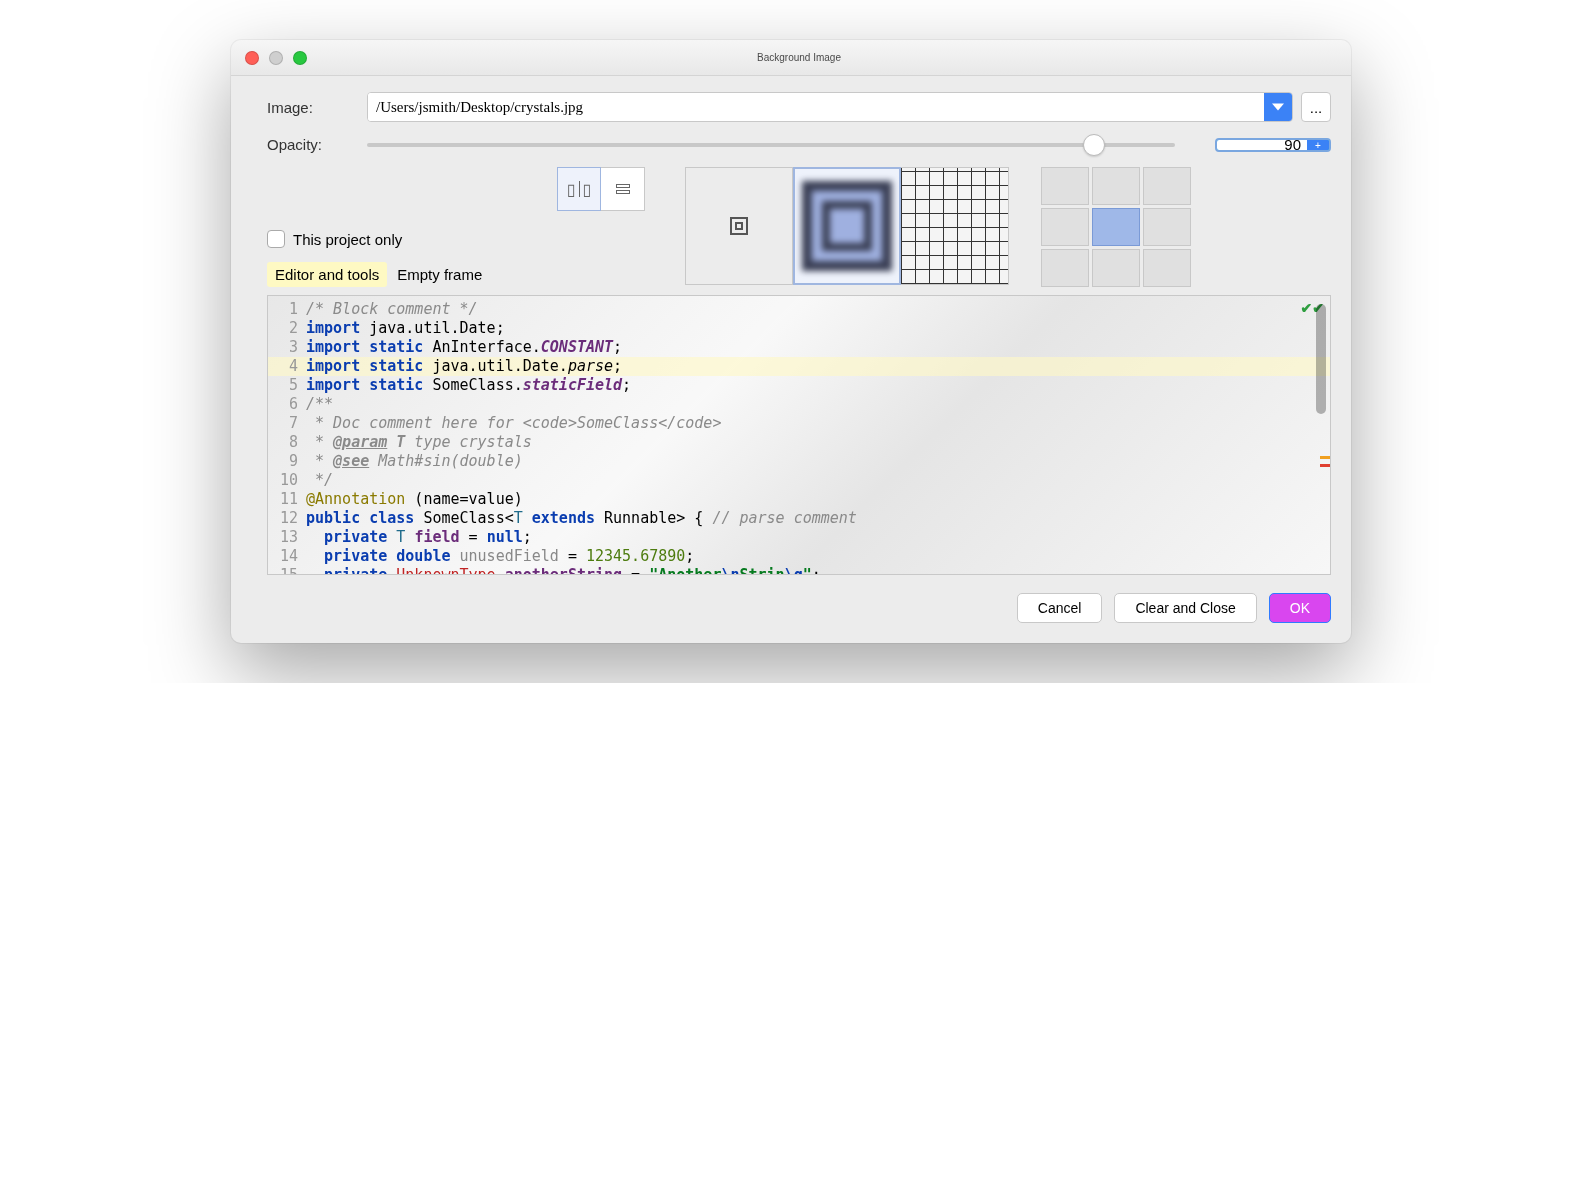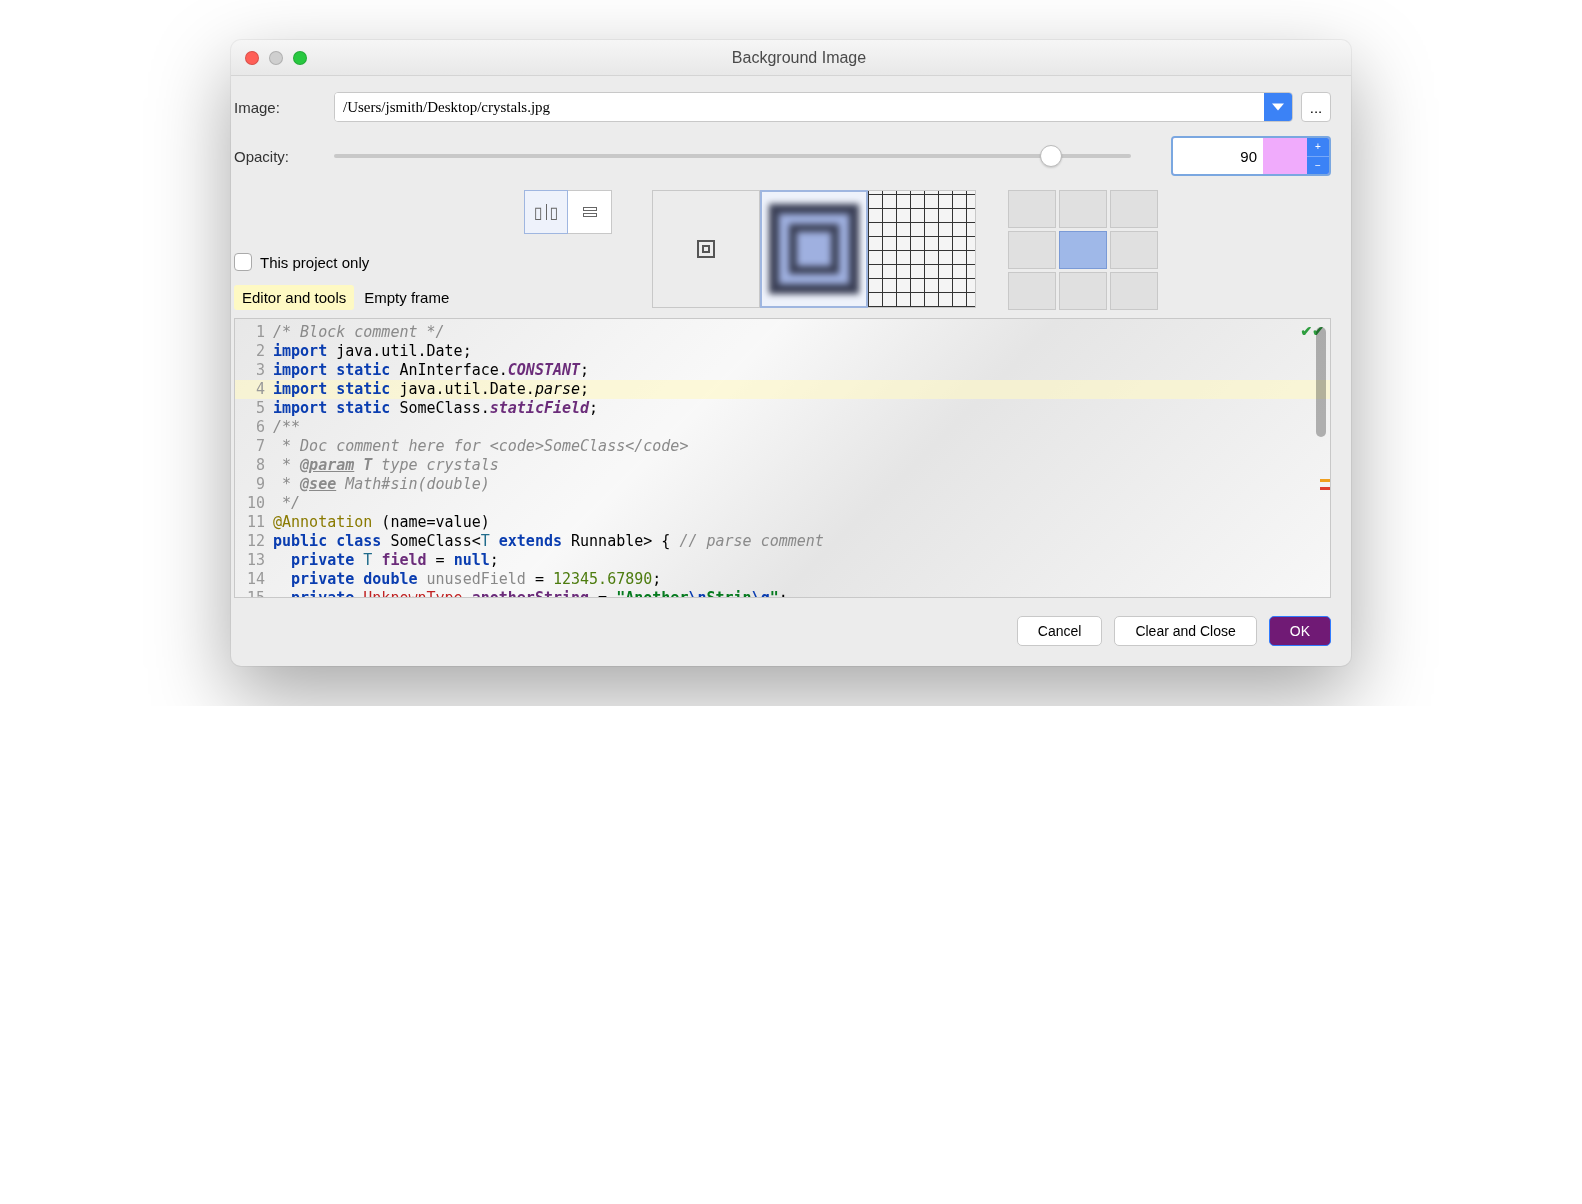--- a/index.html
+++ b/index.html
@@ -2,33 +2,33 @@
 <html><head>
 <meta charset="utf-8">
 <style>
 * { box-sizing: border-box; margin: 0; padding: 0; }
 body { font-family: -apple-system, "Helvetica Neue", Arial, sans-serif; background: #fff; display: flex; align-items: flex-start; justify-content: center; padding: 40px; }
 .window { width: 1120px; background: #ececec; border-radius: 10px; box-shadow: 0 30px 80px rgba(0,0,0,0.35), 0 0 0 1px rgba(0,0,0,0.05); overflow: hidden; }
 .titlebar { height: 36px; display: flex; align-items: center; position: relative; border-bottom: 1px solid #d4d4d4; background: linear-gradient(#f6f6f6,#e8e8e8); }
 .traffic { display: flex; gap: 10px; padding-left: 14px; }
 .dot { width: 14px; height: 14px; border-radius: 50%; border: 0.5px solid rgba(0,0,0,0.15); }
 .dot.red { background: #ff5f57; } .dot.yellow { background: #cfcfcf; } .dot.green { background: #28c840; }
-.title { position: absolute; left: 16px; right: 0; text-align: center; font-size: 16px; color: #4a4a4a; }
-.content { padding: 16px 20px 0 3px; }
+.title { position: absolute; left: 16px; right: 0; text-align: center; font-size: 10px; color: #4a4a4a; }
+.content { padding: 16px 20px 0 36px; }
 .row { display: flex; align-items: center; margin-bottom: 14px; }
 .label { width: 100px; text-align: left; font-size: 15px; color: #333; }
 .image-input { flex: 1; display: flex; align-items: center; height: 30px; background: #fff; border: 1px solid #c8c8c8; border-radius: 4px; overflow: hidden; }
 .image-input input { flex: 1; border: none; outline: none; font-size: 15px; padding: 0 8px; height: 100%; font-family: Liberation Serif, serif; }
 .combo-btn { width: 28px; height: 100%; background: #3b82f6; color: #fff; display: flex; align-items: center; justify-content: center; cursor: pointer; }
 .combo-btn svg { width: 12px; height: 12px; }
 .browse-btn { width: 30px; height: 30px; margin-left: 8px; background: #fff; border: 1px solid #c8c8c8; border-radius: 4px; font-size: 15px; cursor: pointer; }
 .slider-wrap { flex: 1; display: flex; align-items: center; }
 .slider-track { flex: 1; height: 4px; background: #c8c8c8; border-radius: 2px; position: relative; margin-right: 40px; }
 .slider-thumb { position: absolute; top: 50%; width: 22px; height: 22px; background: #fff; border: 1px solid #bbb; border-radius: 50%; transform: translate(-50%,-50%); box-shadow: 0 1px 2px rgba(0,0,0,0.15); }
-.spinner { display: flex; align-items: stretch; height: 40px; border: 2px solid #7aa7e0; border-radius: 4px; background: #f0abfc; overflow: hidden; gap: 44px; }
+.spinner { display: flex; align-items: stretch; height: 14px; border: 2px solid #7aa7e0; border-radius: 4px; background: #0ea5e9; overflow: hidden; }
 .spinner input { width: 90px; border: none; outline: none; text-align: right; font-size: 15px; padding-right: 6px; }
 .spin-btns { display: flex; flex-direction: column; width: 22px; }
 .spin-btns div { flex: 1; background: #3b82f6; color: #fff; font-size: 10px; display: flex; align-items: center; justify-content: center; cursor: pointer; border-bottom: 1px solid rgba(255,255,255,0.3); }
 .spin-btns div:last-child { border-bottom: none; }
 .mid-row { display: flex; align-items: flex-end; gap: 0; margin-bottom: 0; }
 .left-col { width: 280px; display: flex; flex-direction: column; gap: 14px; padding-top: 50px; }
 .checkbox-row { display: flex; align-items: center; gap: 8px; font-size: 15px; }
 .checkbox { width: 18px; height: 18px; background: #fff; border: 1px solid #aaa; border-radius: 4px; cursor: pointer; }
 .tabs { display: flex; gap: 2px; }
 .tab { padding: 4px 8px; font-size: 15px; border-radius: 3px; cursor: pointer; }
@@ -62,21 +62,21 @@
 .cm { color: #8a8a8a; font-style: italic; }
 .doc { color: #8a8a8a; font-style: italic; }
 .ann { color: #8a7a00; }
 .fld { color: #6b2c7a; font-weight: bold; }
 .err { color: #c02424; }
 .typ { color: #1f6b8b; }
 .tag { color: #8a8a8a; font-style: italic; }
 .param { text-decoration: underline; font-weight: bold; }
 .footer { display: flex; justify-content: flex-end; gap: 12px; padding: 18px 20px 20px; }
 .btn { height: 30px; padding: 0 20px; border-radius: 5px; border: 1px solid #c8c8c8; background: #fff; font-size: 14px; cursor: pointer; }
-.btn.primary { background: #701a75; color: #fff; border-color: #2f7bff; }
+.btn.primary { background: #d946ef; color: #fff; border-color: #2f7bff; }
 .tile-pattern { width: 100%; height: 100%; background-image:
   repeating-linear-gradient(0deg, #333 0 1px, transparent 1px 14px),
   repeating-linear-gradient(90deg, #333 0 1px, transparent 1px 14px);
   background-color: #f4f4f4; position: relative; }
 .scale-square { width: 90px; height: 90px; border: 10px solid #3a3f55; background: #9fb0e0; filter: blur(3px); position: relative; }
 .scale-square::after { content: ''; position: absolute; inset: 10px; border: 8px solid #3a3f55; }
 .plain-square { width: 18px; height: 18px; border: 2px solid #555; position: relative; }
 .plain-square::after { content: ''; position: absolute; inset: 3px; border: 2px solid #555; }
 .mirror-icon { display: flex; align-items: center; gap: 1px; color: #666; }
 .mirror-icon .bar { width: 1px; height: 16px; background: #666; margin: 0 2px; }

